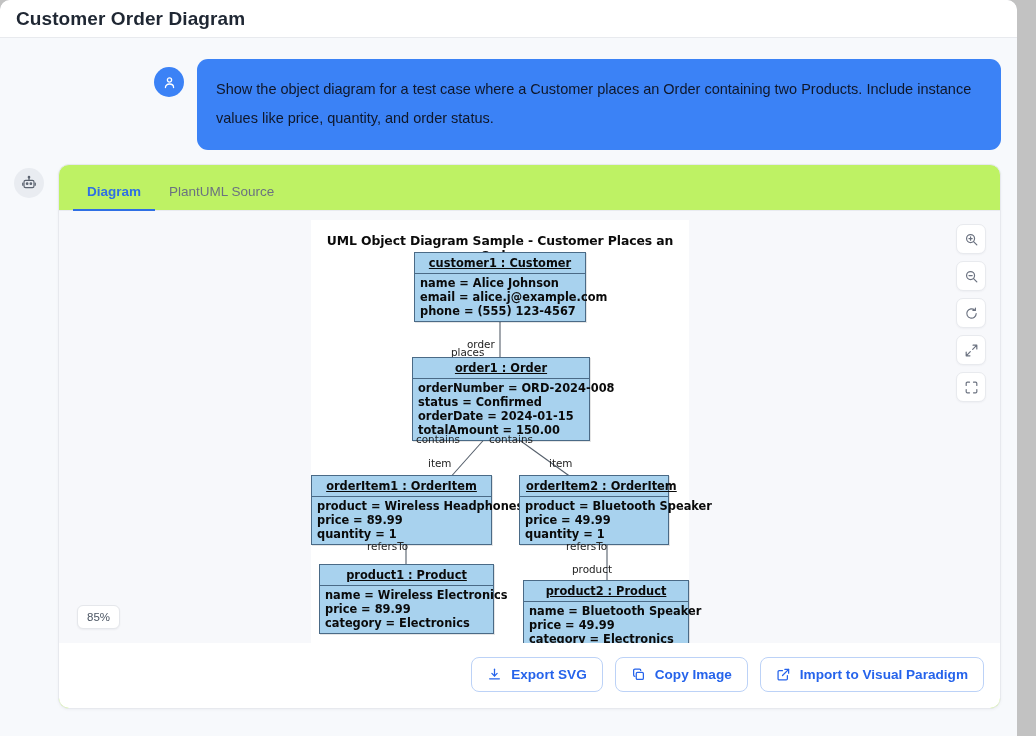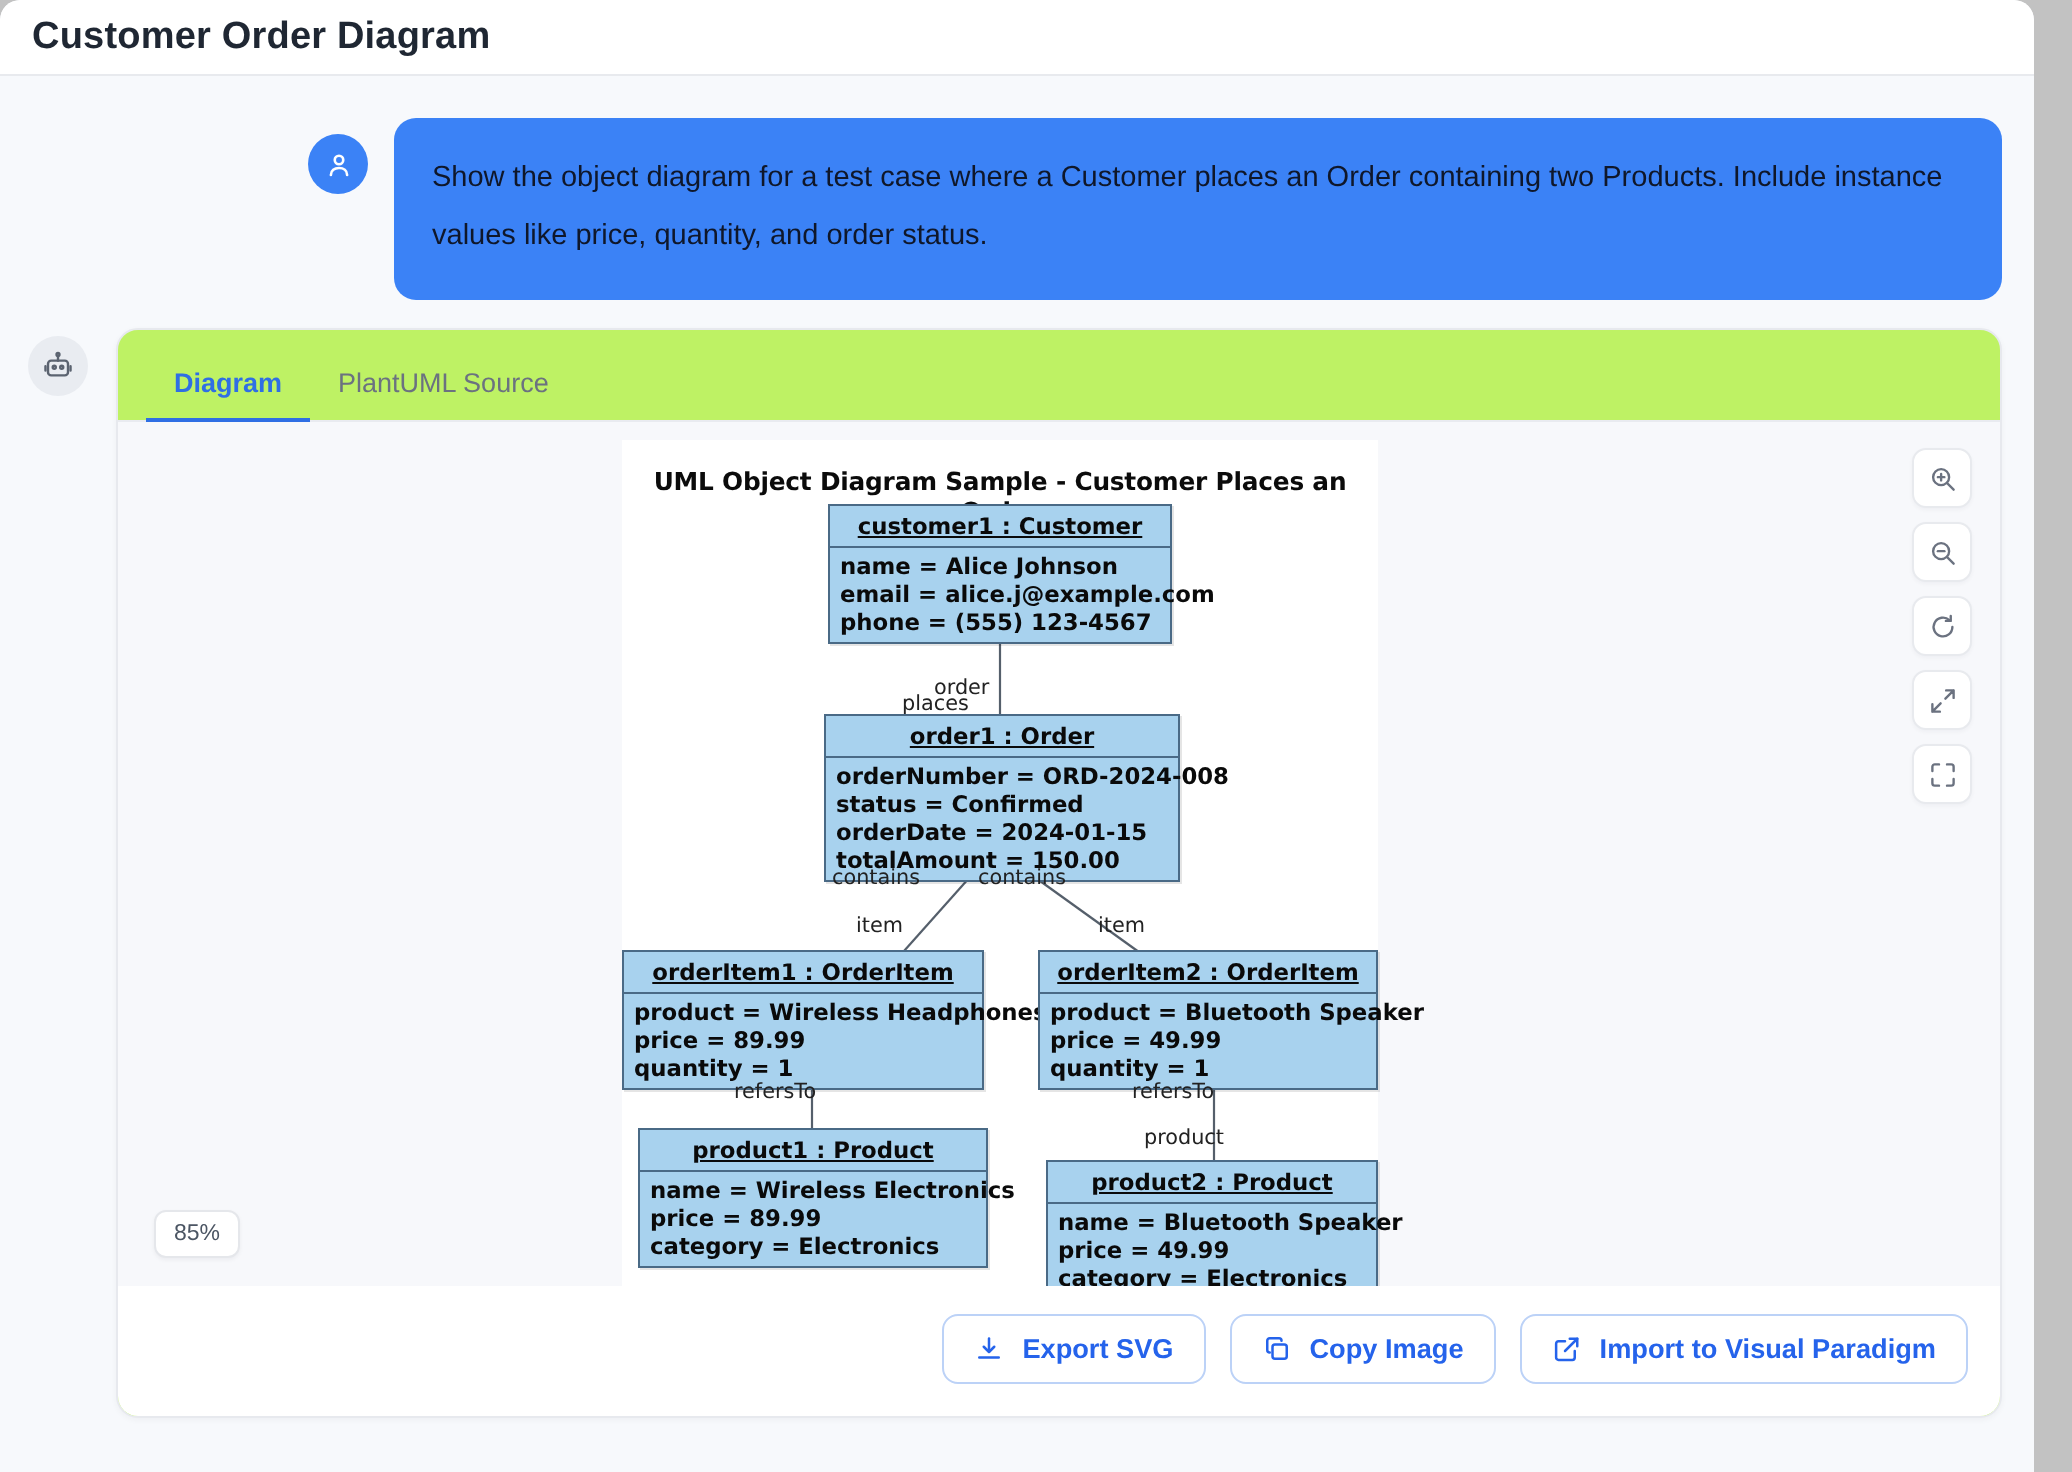--- a/index.html
+++ b/index.html
@@ -318,21 +318,21 @@
 
             <div class="obj" style="left:0px; top:255px; width:181px;">
               <div class="hdr">orderItem1 : OrderItem</div>
               <div class="attrs">
                 <div>product = Wireless Headphones</div>
                 <div>price = 89.99</div>
                 <div>quantity = 1</div>
               </div>
             </div>
 
-            <div class="obj" style="left:208px; top:255px; width:170px;">
+            <div class="obj" style="left:208px; top:255px; width:150px;">
               <div class="hdr">orderItem2 : OrderItem</div>
               <div class="attrs">
                 <div>product = Bluetooth Speaker</div>
                 <div>price = 49.99</div>
                 <div>quantity = 1</div>
               </div>
             </div>
 
             <div class="edge-label" style="left:56px; top:320px;">refersTo</div>
             <div class="edge-label" style="left:60px; top:343px;">product</div>

